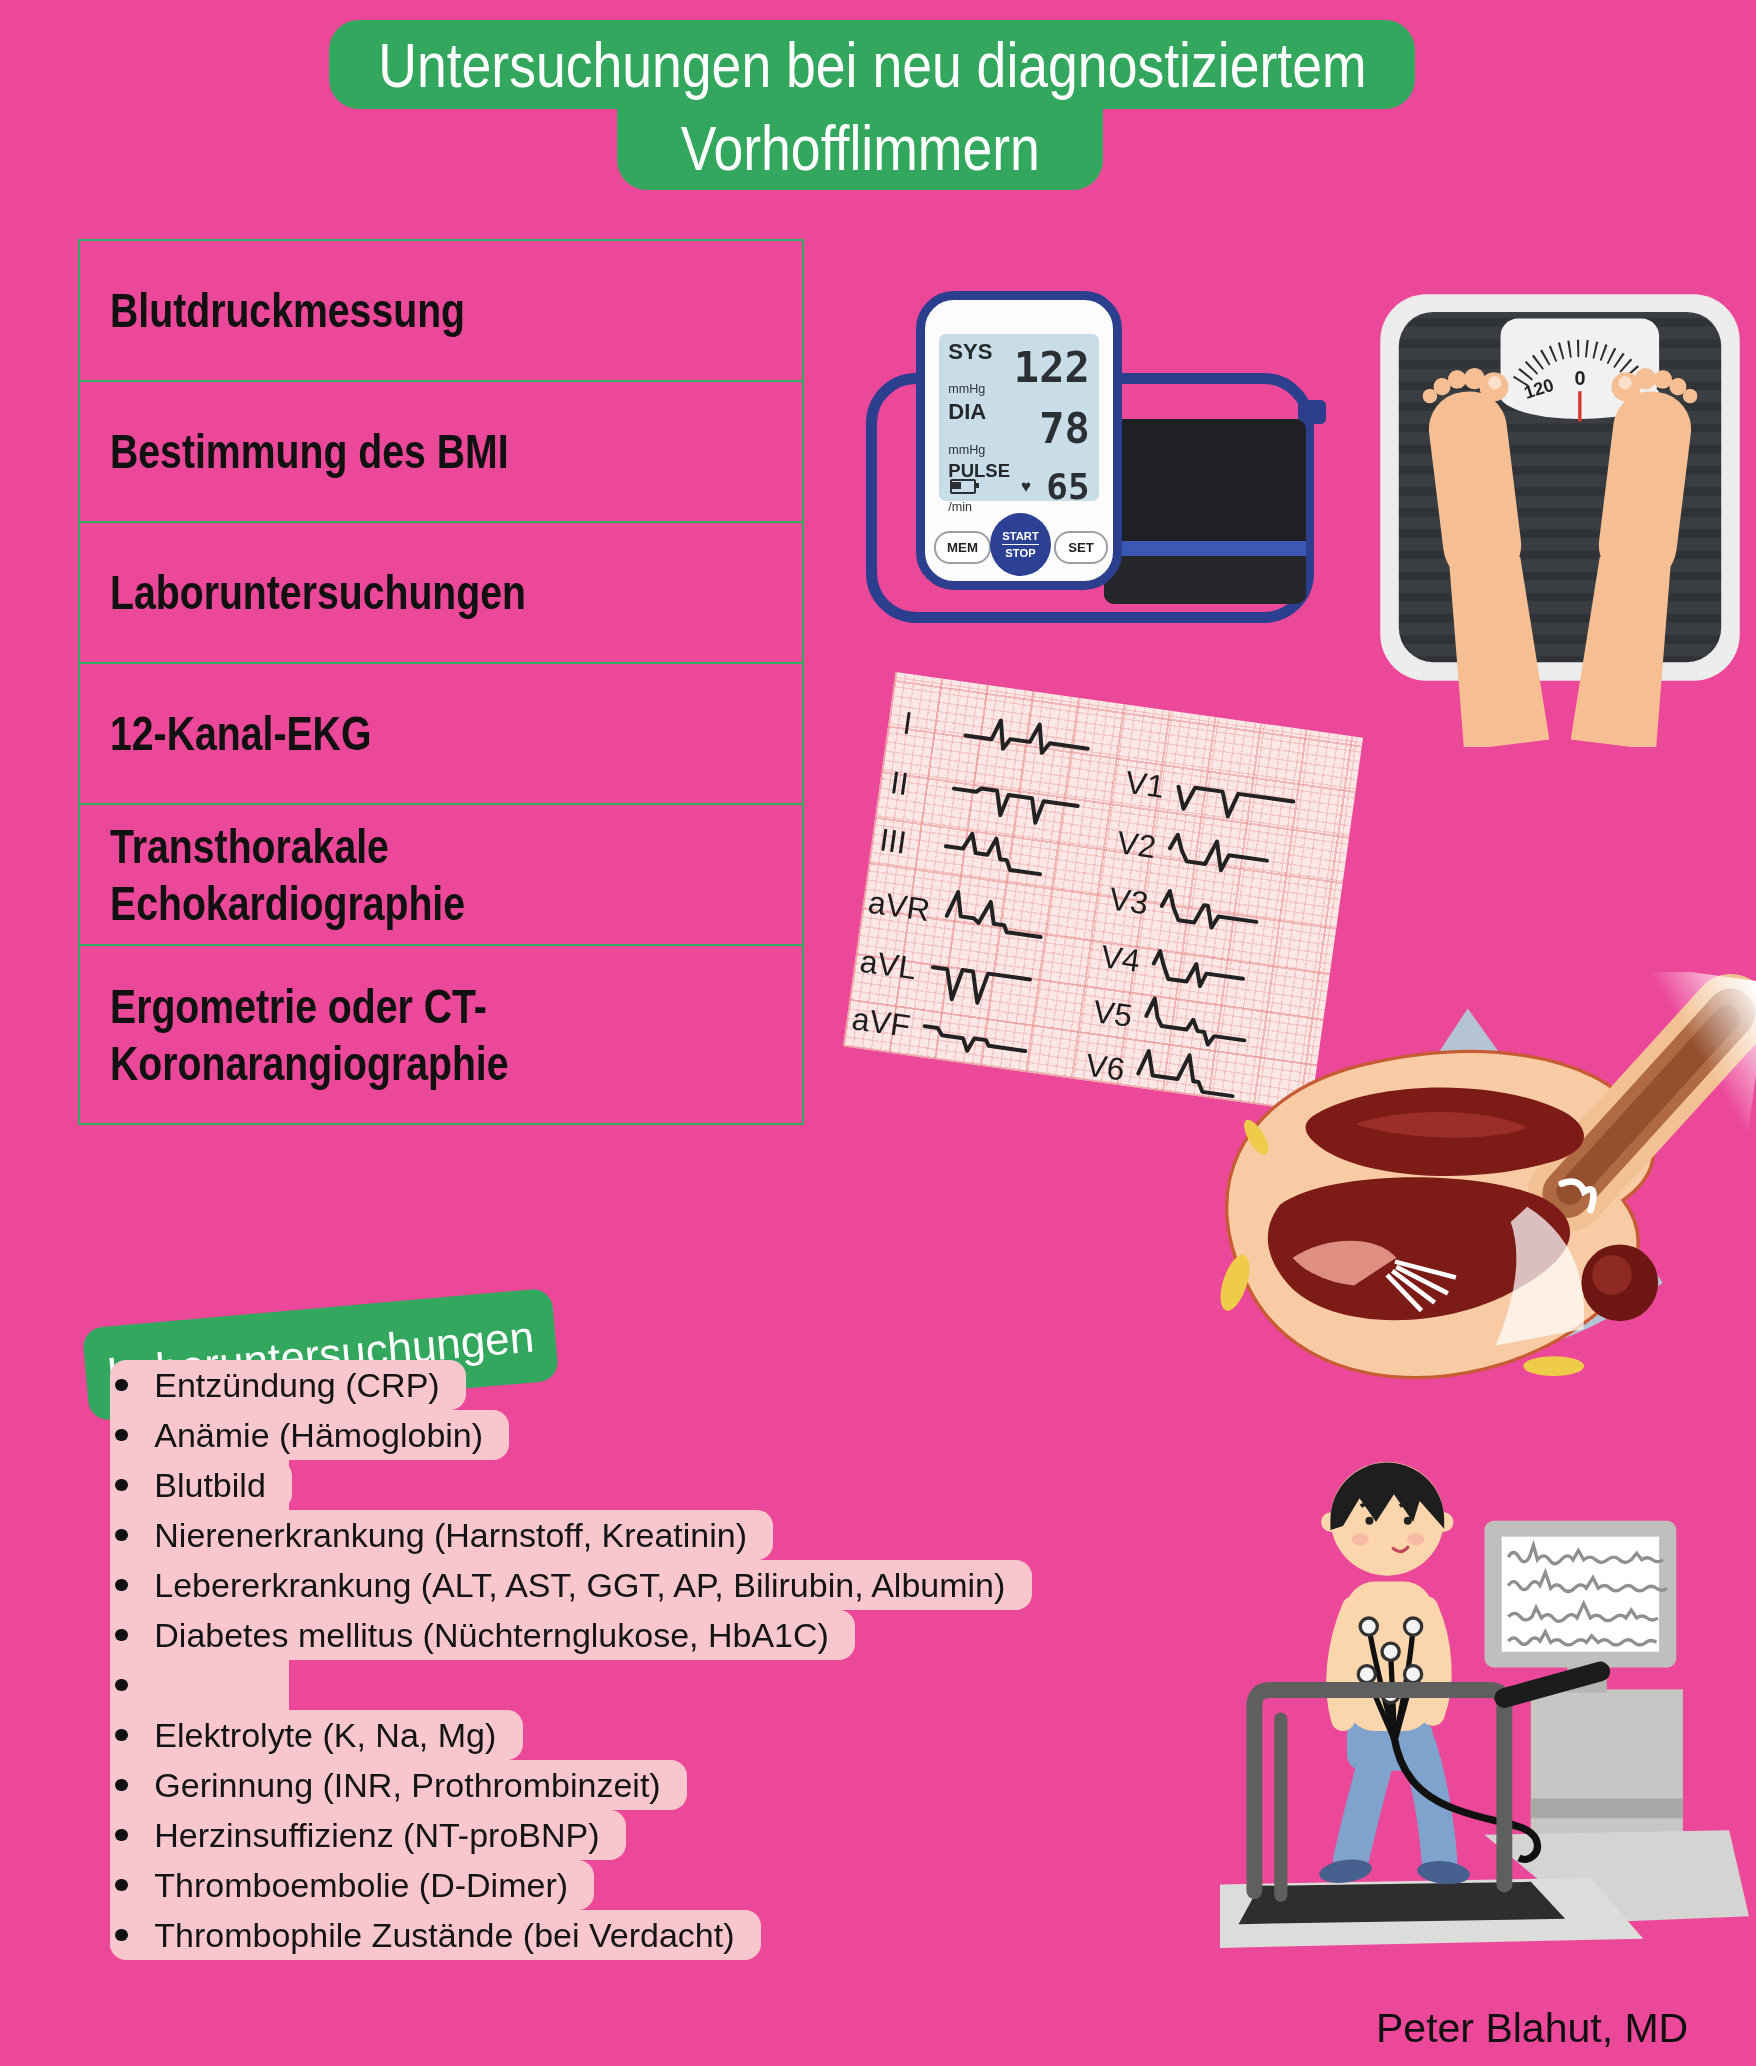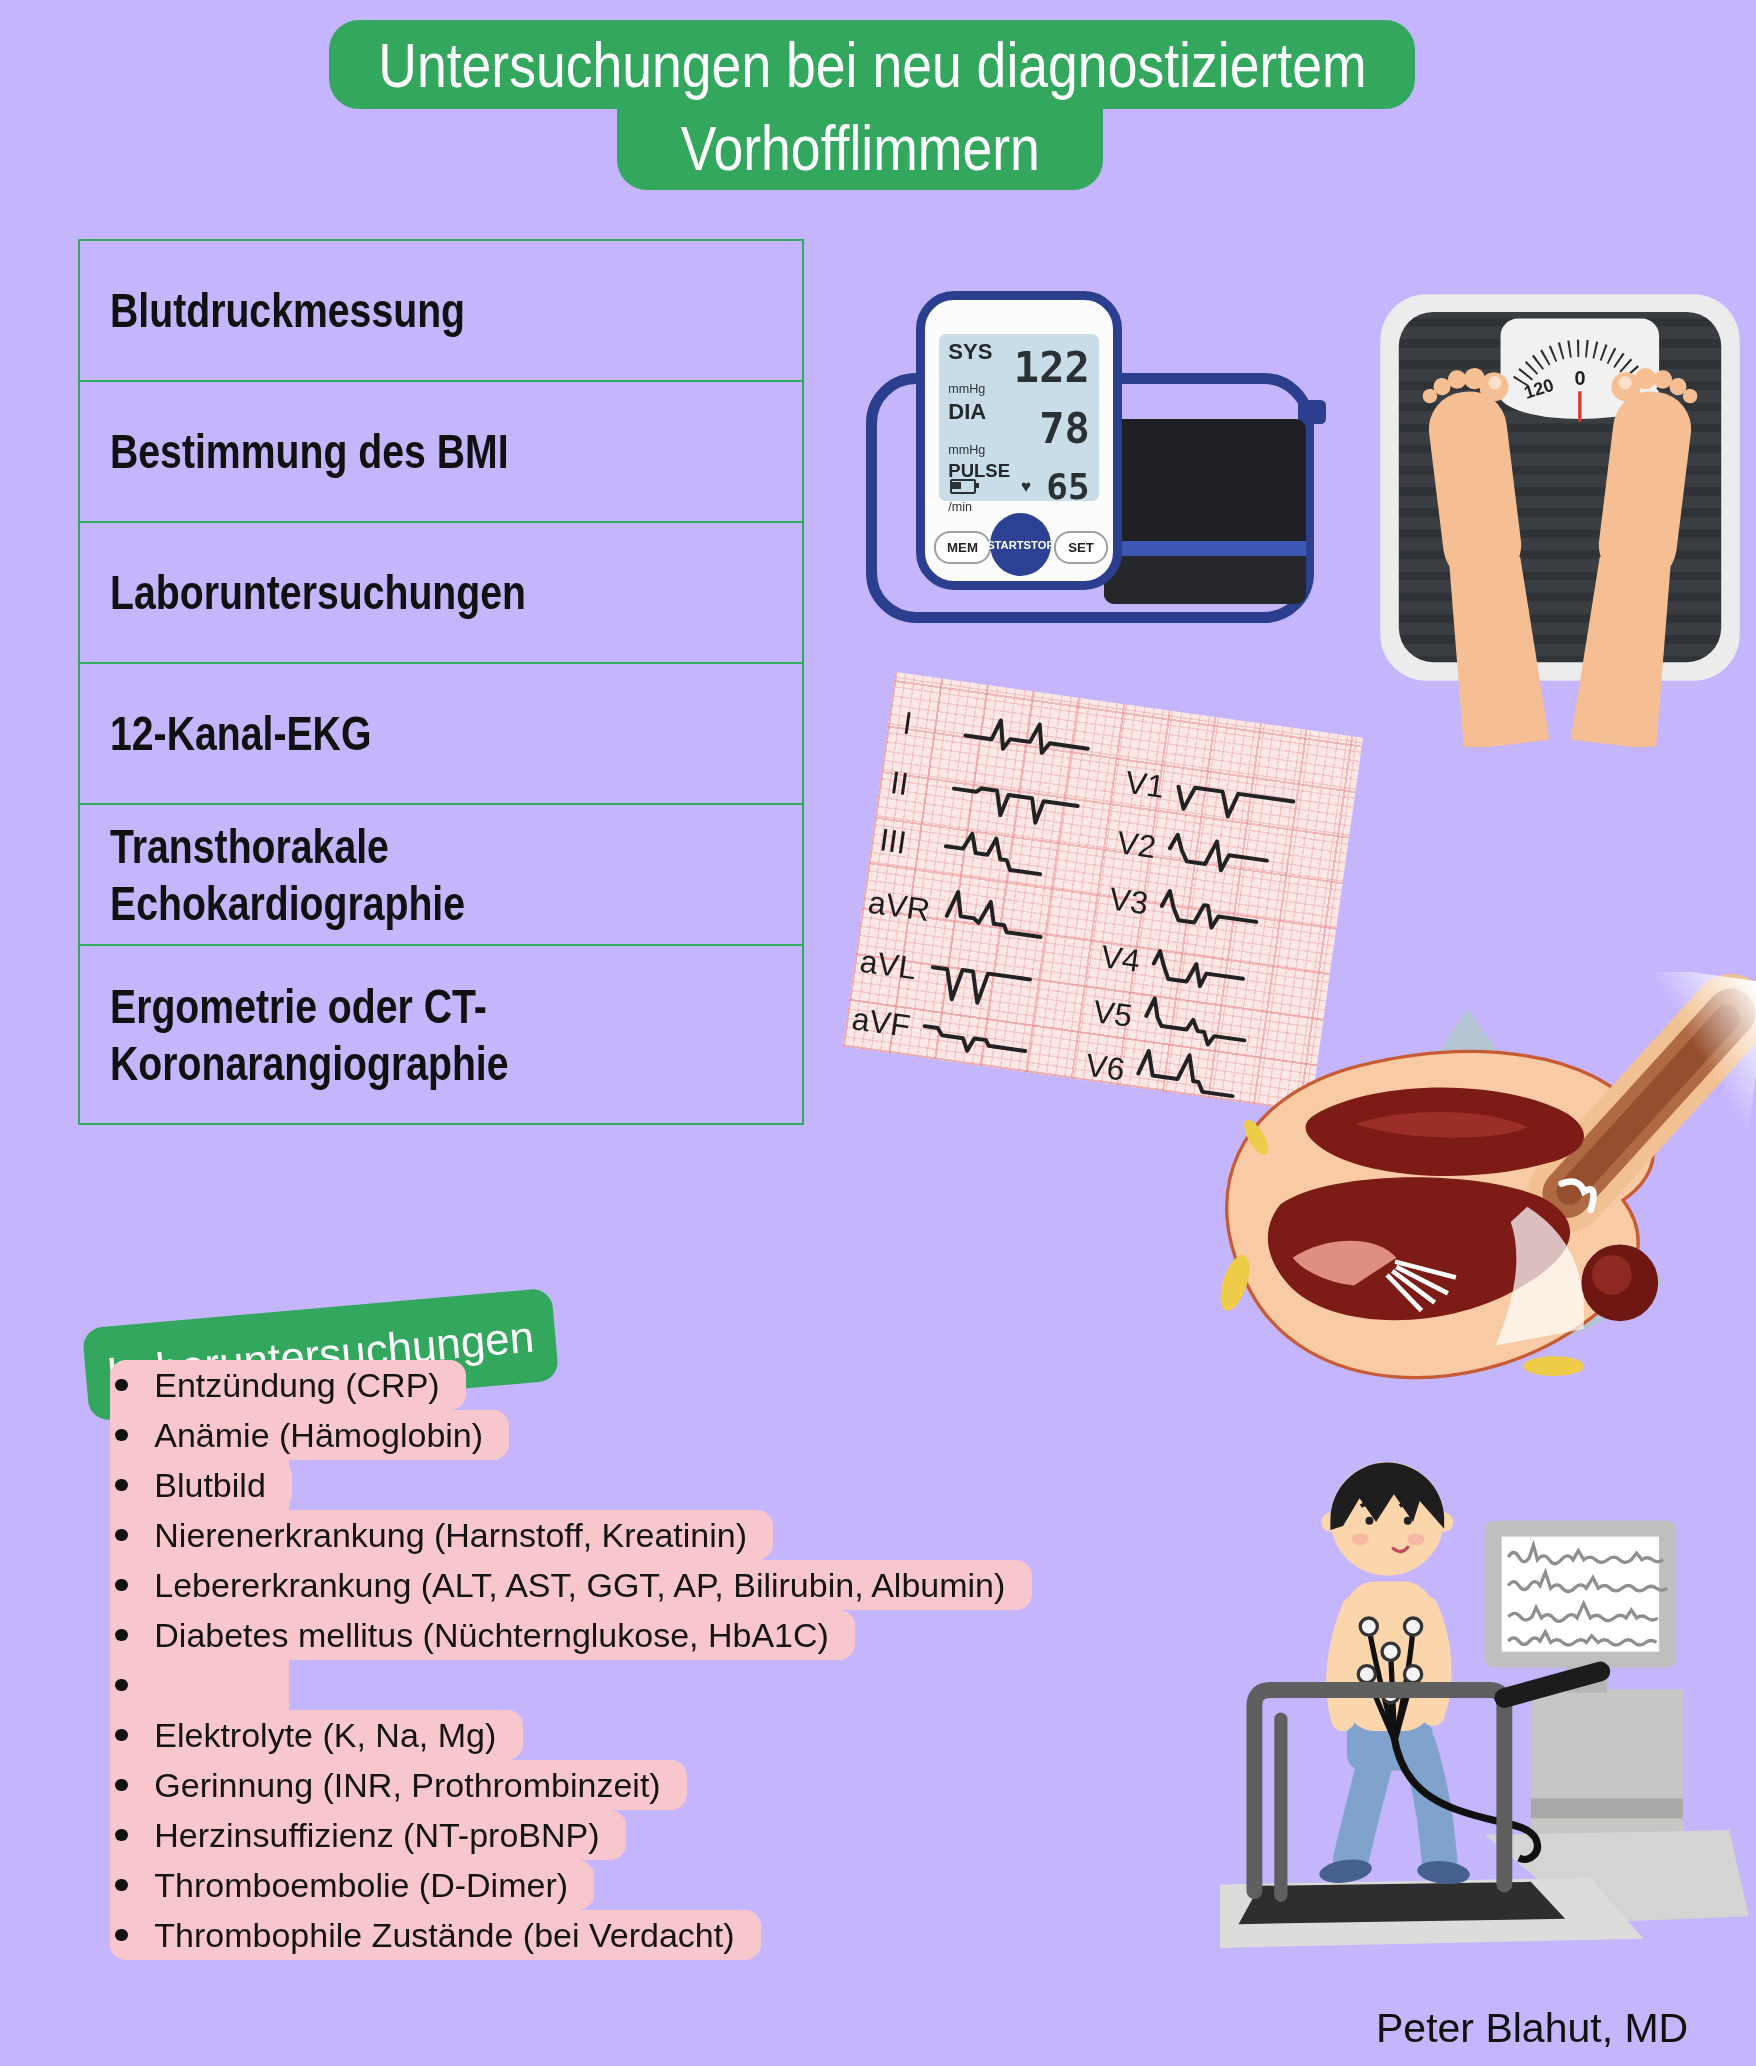--- a/index.html
+++ b/index.html
@@ -1,16 +1,16 @@
 <!DOCTYPE html>
 <html style="font-size:10.6px"><head>
 <meta charset="utf-8">
 <style>
   html,body{margin:0;padding:0;background:#ffffff;}
-  #canvas{position:relative;width:1756px;height:2066px;background:#c4b5fd;overflow:hidden;
+  #canvas{position:relative;width:1756px;height:2066px;background:#ec4899;overflow:hidden;
           font-family:"Liberation Sans",sans-serif;color:#111;}
   .abs{position:absolute;}
 
   
   .title-line{background:#32A75D;color:#fff;display:flex;align-items:center;justify-content:center;}
   .title-line1{left:329px;top:20px;width:1086px;height:89px;border-radius:30px;font-size:63px;}
   .title-line2{left:617px;top:106px;width:486px;height:84px;border-radius:0 0 30px 30px;font-size:63px;text-align:center;}
   .title-line span{display:inline-block;transform:scaleX(.85);white-space:nowrap;}
 
   
@@ -38,21 +38,21 @@
   .lcd-val.pulse{font-size:36px;}
   .lcd-heart{font-size:17px;color:#2B3034;margin-right:4px;}
   .lcd-batt{position:absolute;left:10.6px;bottom:6.6px;width:22.5px;height:11.2px;border:2px solid #2B3034;border-radius:2px;}
   .lcd-batt:before{content:"";position:absolute;right:-4.6px;top:2px;width:2.6px;height:4.6px;background:#2B3034;}
   .lcd-batt:after{content:"";position:absolute;left:0.7px;top:0.7px;width:8.6px;height:7.3px;background:#2B3034;}
   .bp-btn{border:2px solid #9AA0A6;border-radius:16px;background:#fff;display:flex;align-items:center;justify-content:center;
           font-size:13.2px;font-weight:700;color:#222;}
   .bp-mem{left:78px;top:257px;width:53px;height:29px;}
   .bp-set{left:198px;top:257px;width:50px;height:29px;}
   .bp-startstop{left:134px;top:239px;width:61px;height:63px;border-radius:50%;background:#2C4094;color:#fff;
-                display:flex;flex-direction:row;align-items:center;justify-content:center;font-size:11.2px;font-weight:700;}
+                display:flex;flex-direction:column;align-items:center;justify-content:center;font-size:11.2px;font-weight:700;}
   .bp-startstop .bar{width:37px;height:1.3px;background:#fff;margin:2px 0;}
 
   
   .ecg{left:867px;top:703px;width:472px;height:378px;transform:rotate(8deg);
        background-color:#FCE7E7;
        background-image:
         repeating-linear-gradient(0deg, rgba(231,130,130,.30) 0 1.3px, transparent 1.3px 9.3px),
         repeating-linear-gradient(90deg, rgba(231,130,130,.30) 0 1.3px, transparent 1.3px 9.3px),
         repeating-linear-gradient(0deg, rgba(226,110,110,.38) 0 2px, transparent 2px 46px),
         repeating-linear-gradient(90deg, rgba(226,110,110,.38) 0 2px, transparent 2px 46px);}

